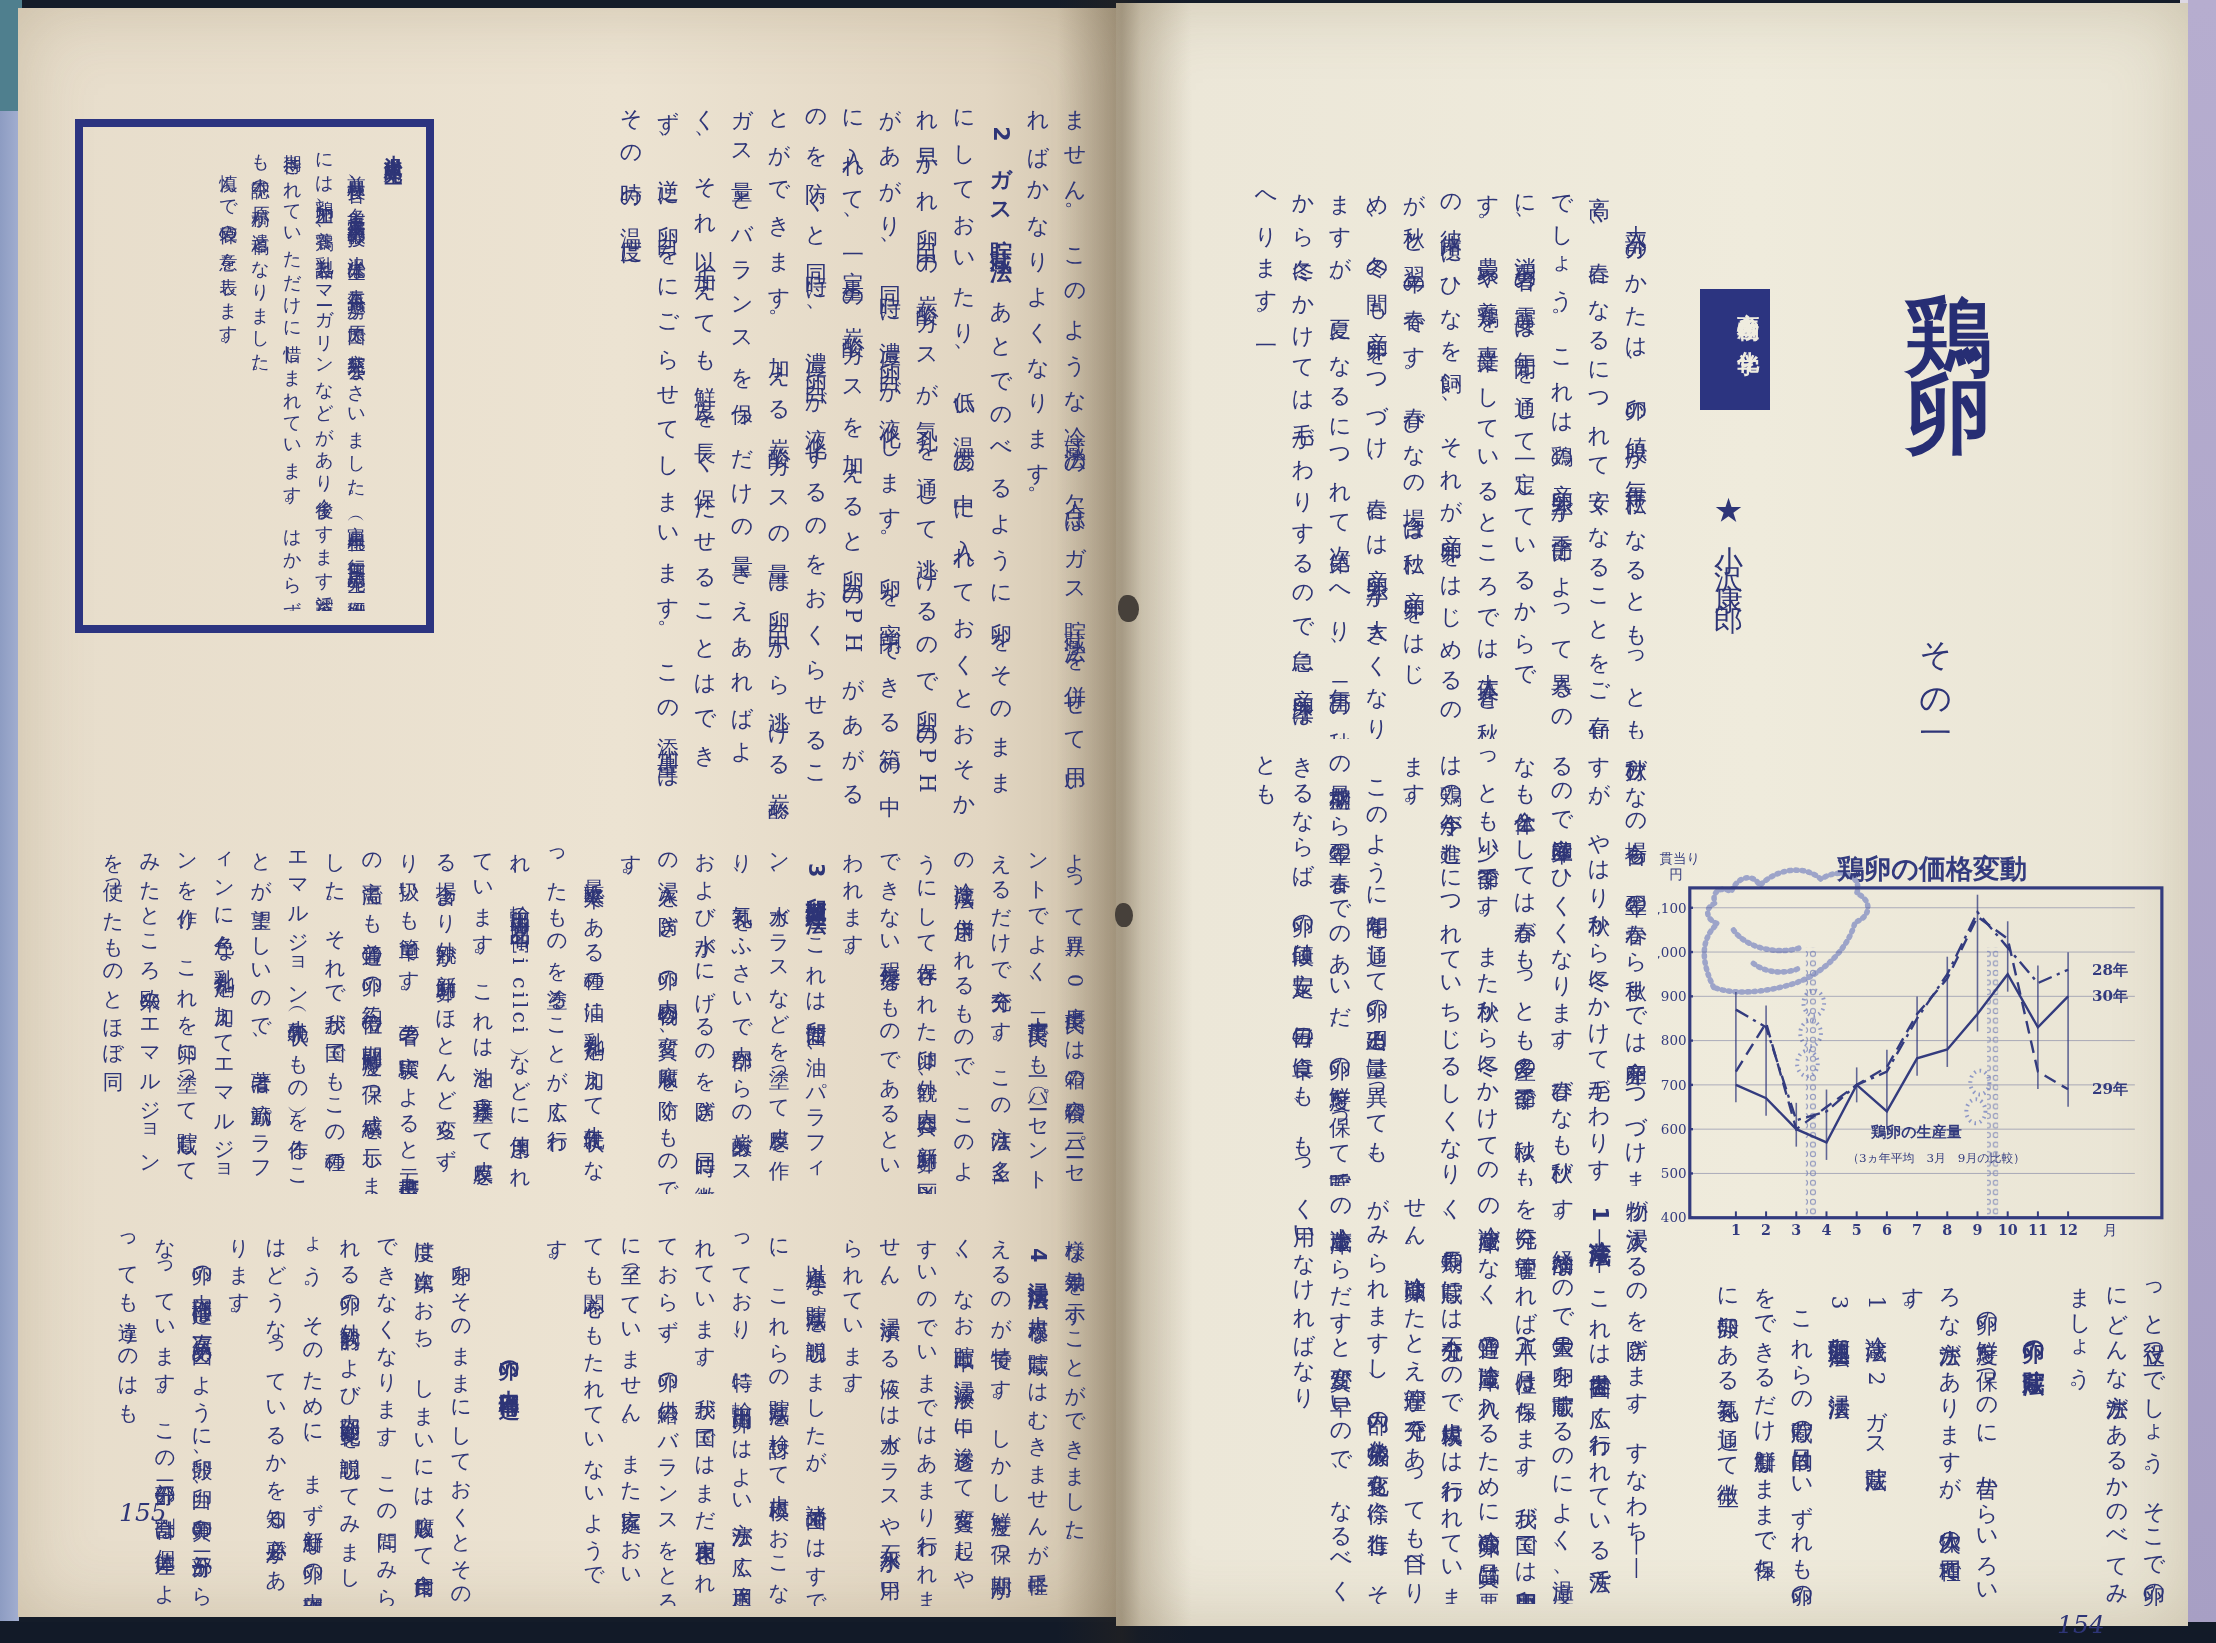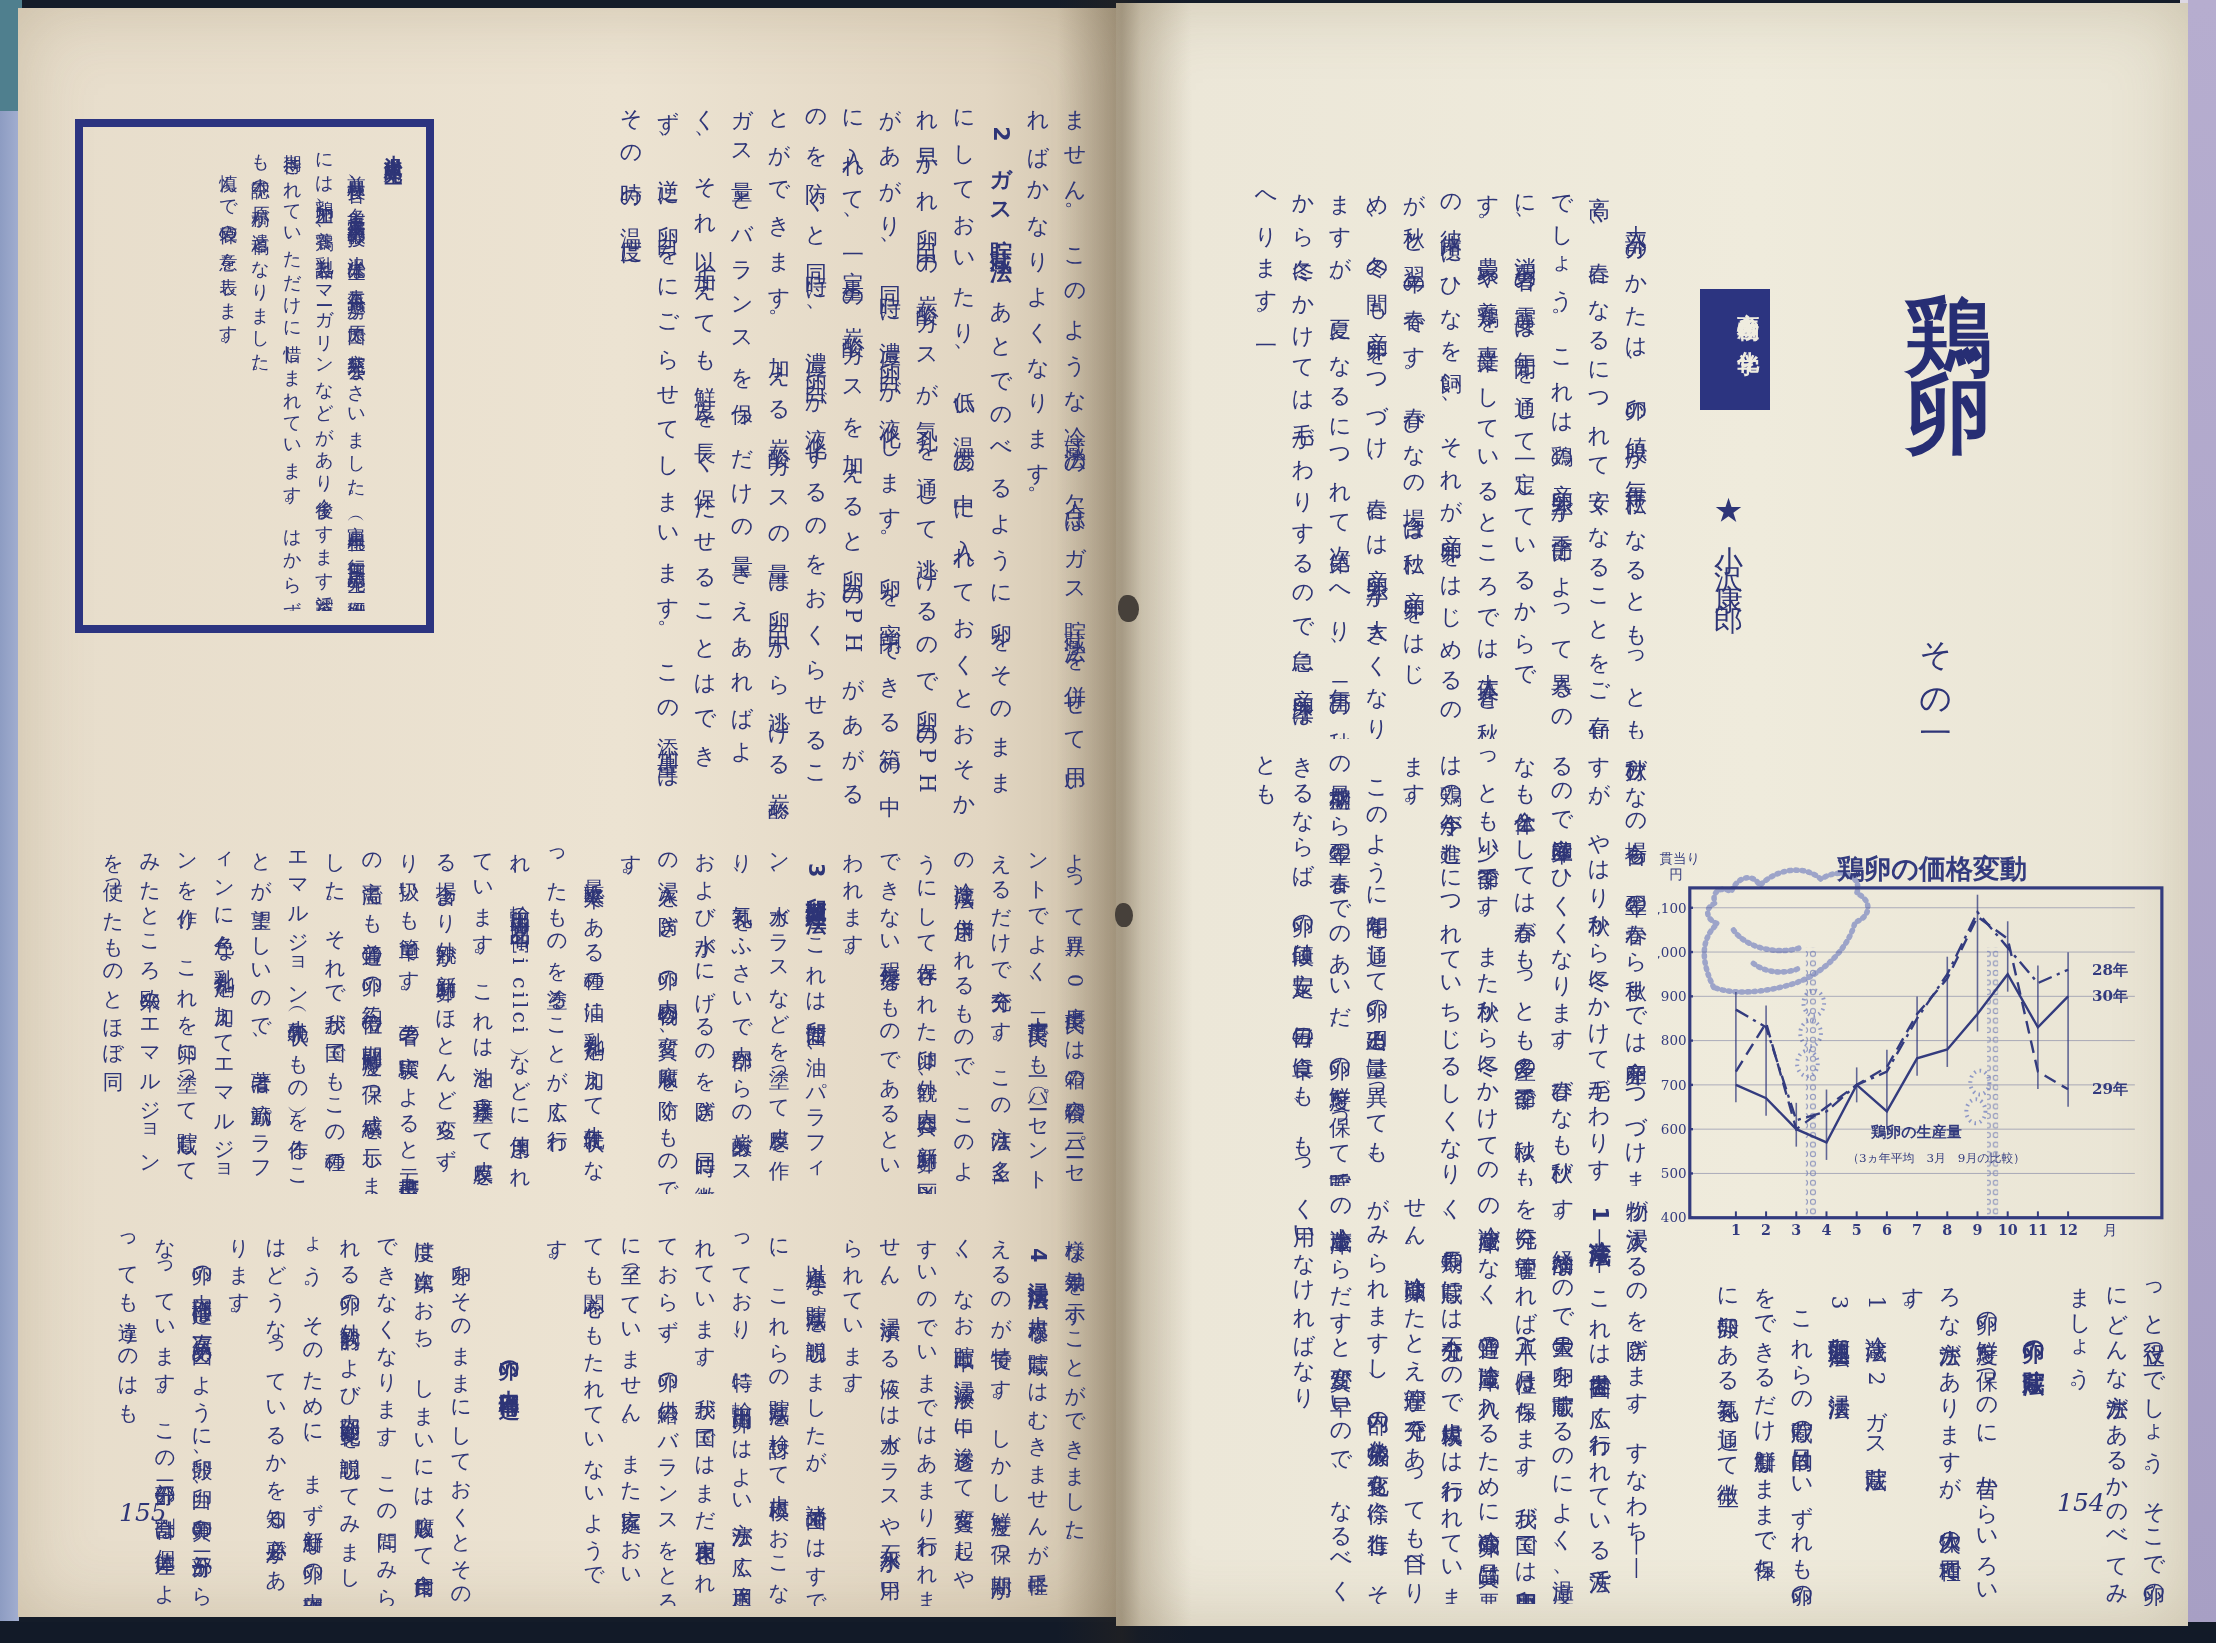--- a/index.html
+++ b/index.html
@@ -44,21 +44,21 @@
   #obituary-flow{position:absolute;left:94px;top:140px;width:321px;height:471px;
     writing-mode:vertical-rl;font-size:18.3px;line-height:32px;letter-spacing:2.4px;overflow:hidden;}
   #obituary-flow p{margin:0;}
   .obit-head{font-weight:bold;margin:0 6.4px 0 4.8px !important;}
   
   #chart-wrap{position:absolute;left:1658px;top:844px;width:515px;height:420px;}
   
   .pagenum{position:absolute;font-style:italic;font-size:25px;color:#2e3577;
     font-family:"DejaVu Serif","Liberation Serif",serif;}
   #pagenum-left{left:119px;top:1498px;}
-  #pagenum-right{left:2057px;top:1488px;text-align:center;}
+  #pagenum-right{left:2057px;top:1610px;text-align:center;}
   
   .speck{position:absolute;background:#46403a;border-radius:45% 55% 50% 50%;}
 </style>
 </head>
 <body>
 <div id="stage">
 
   <div class="edge" style="left:2180px;top:0;width:9.5px;height:1631px;background:#ddd8e3;"></div>
   <div class="edge" style="left:2188px;top:0;width:29px;height:1634px;background:linear-gradient(180deg,#b6adcf,#a79fc4);"></div>
   <div class="edge" style="left:0;top:1622px;width:2216px;height:22px;background:#121a28;"></div>

